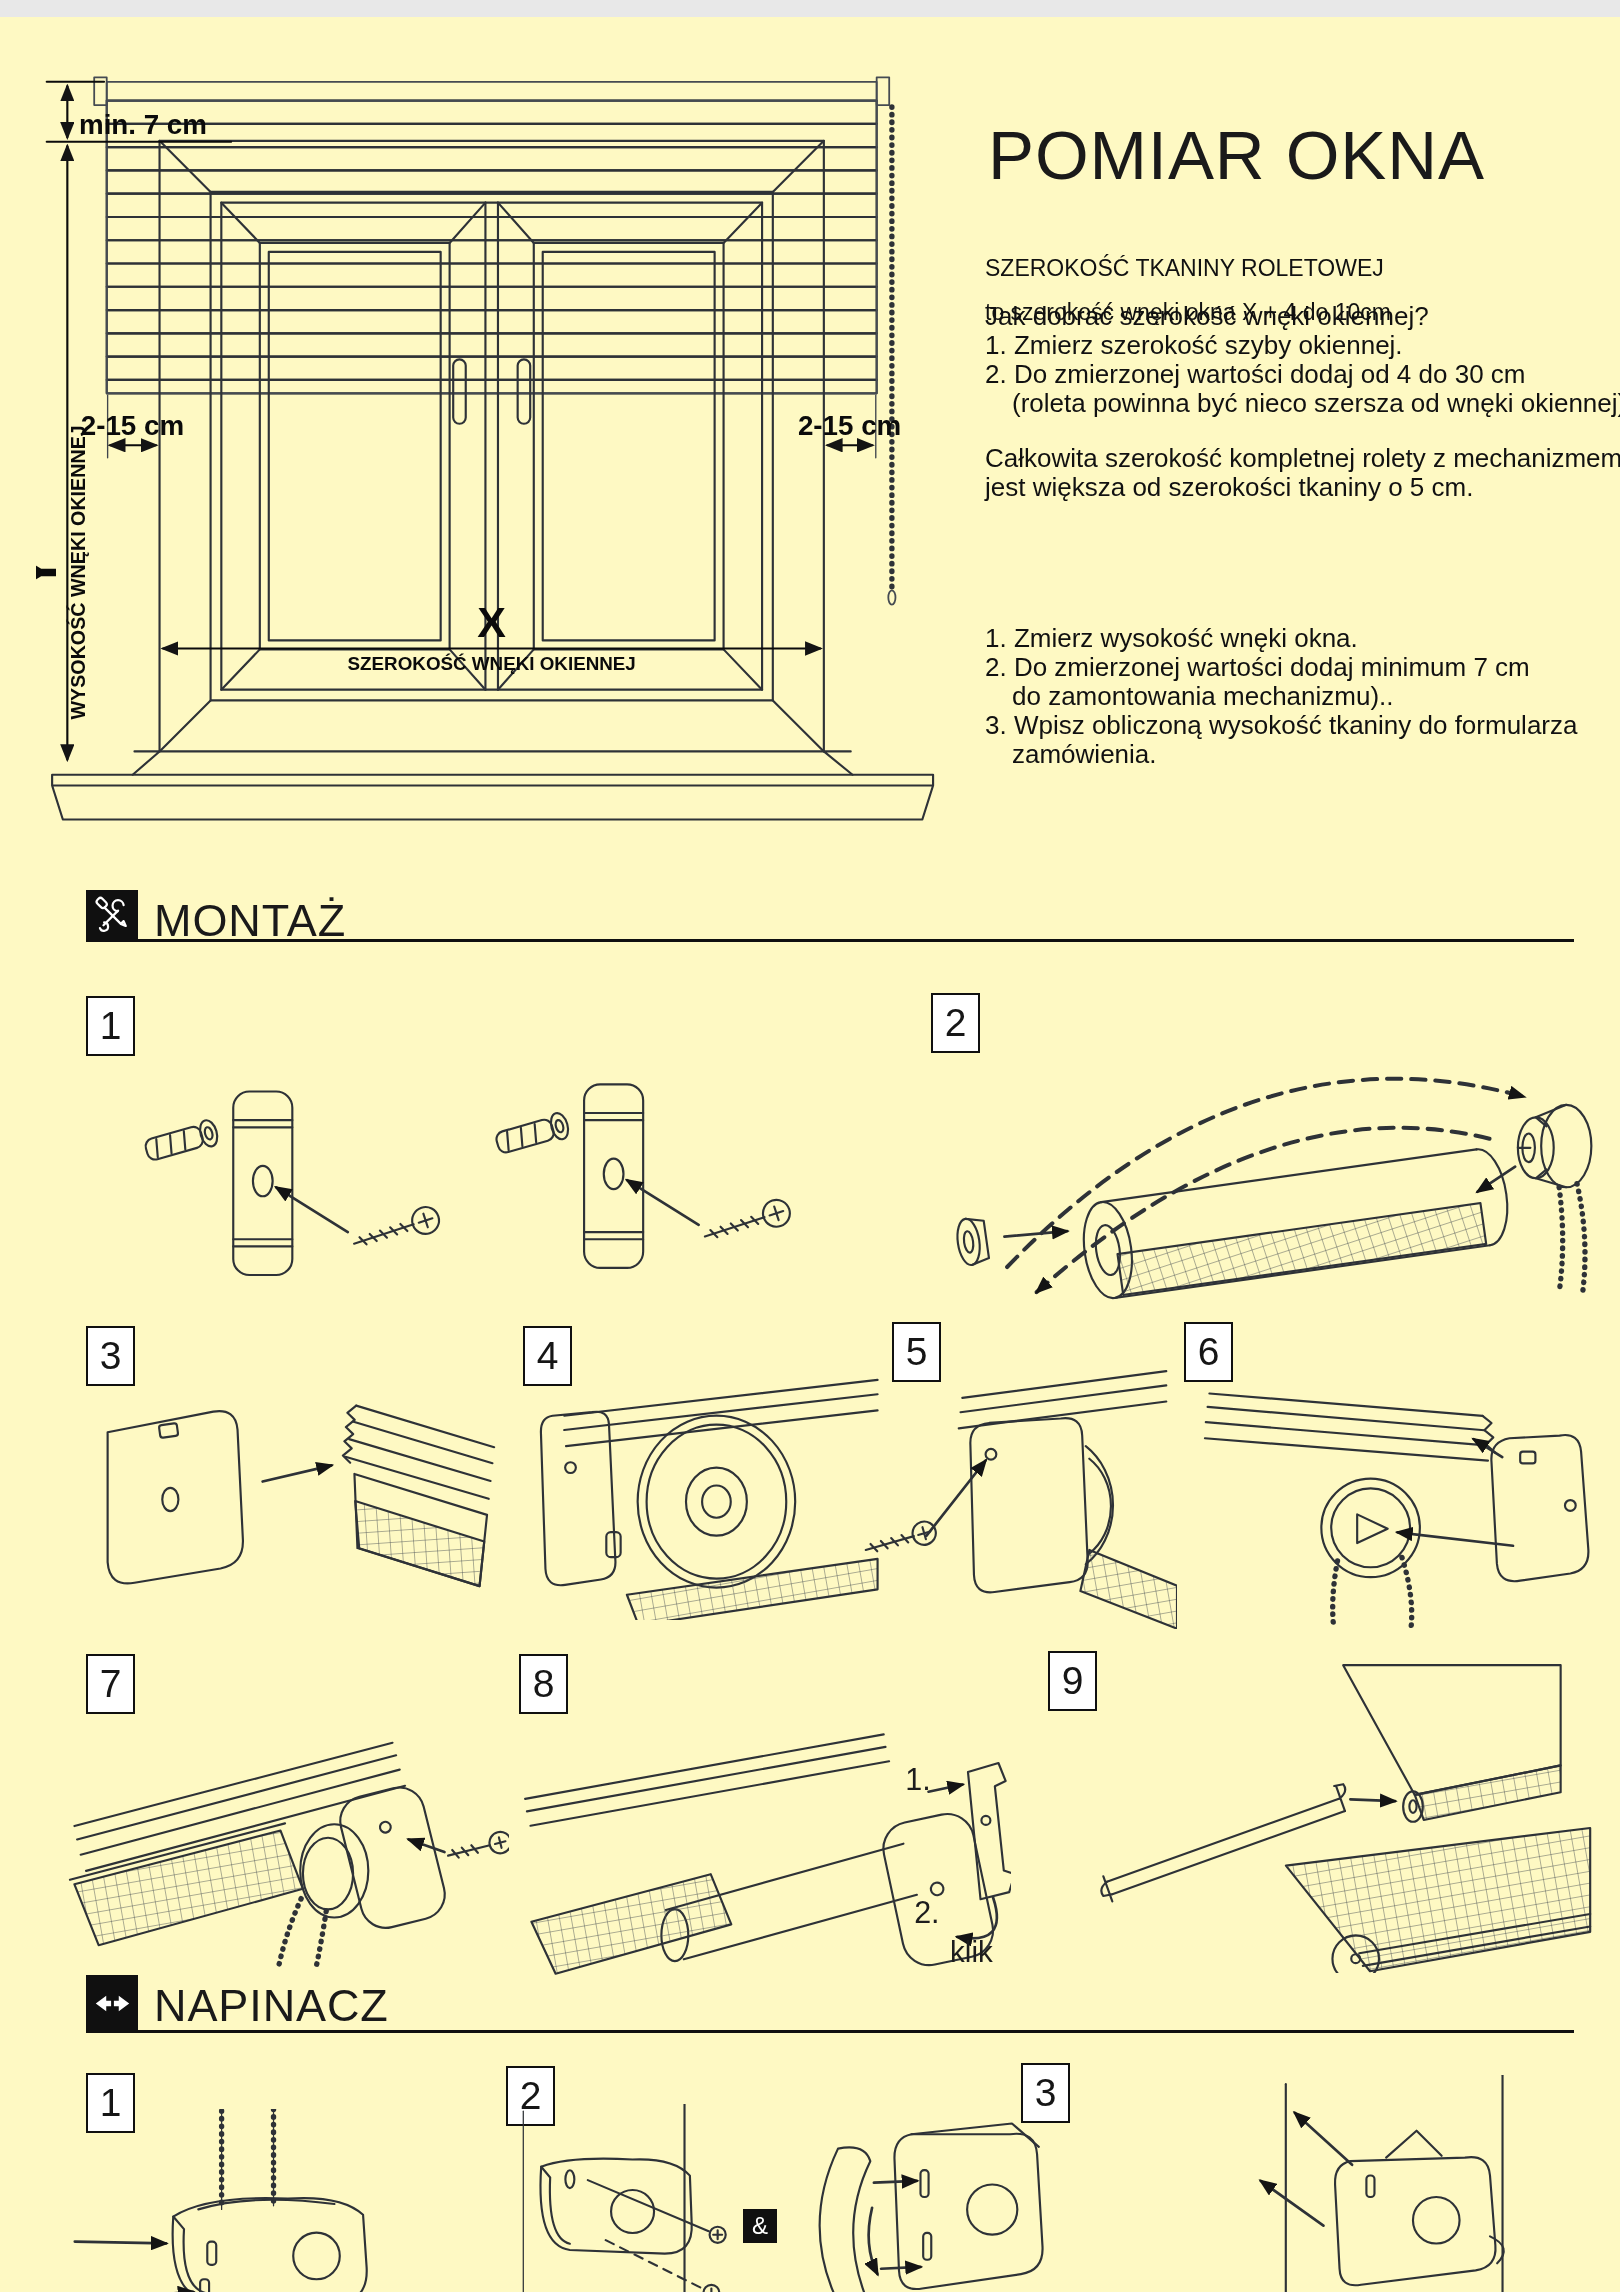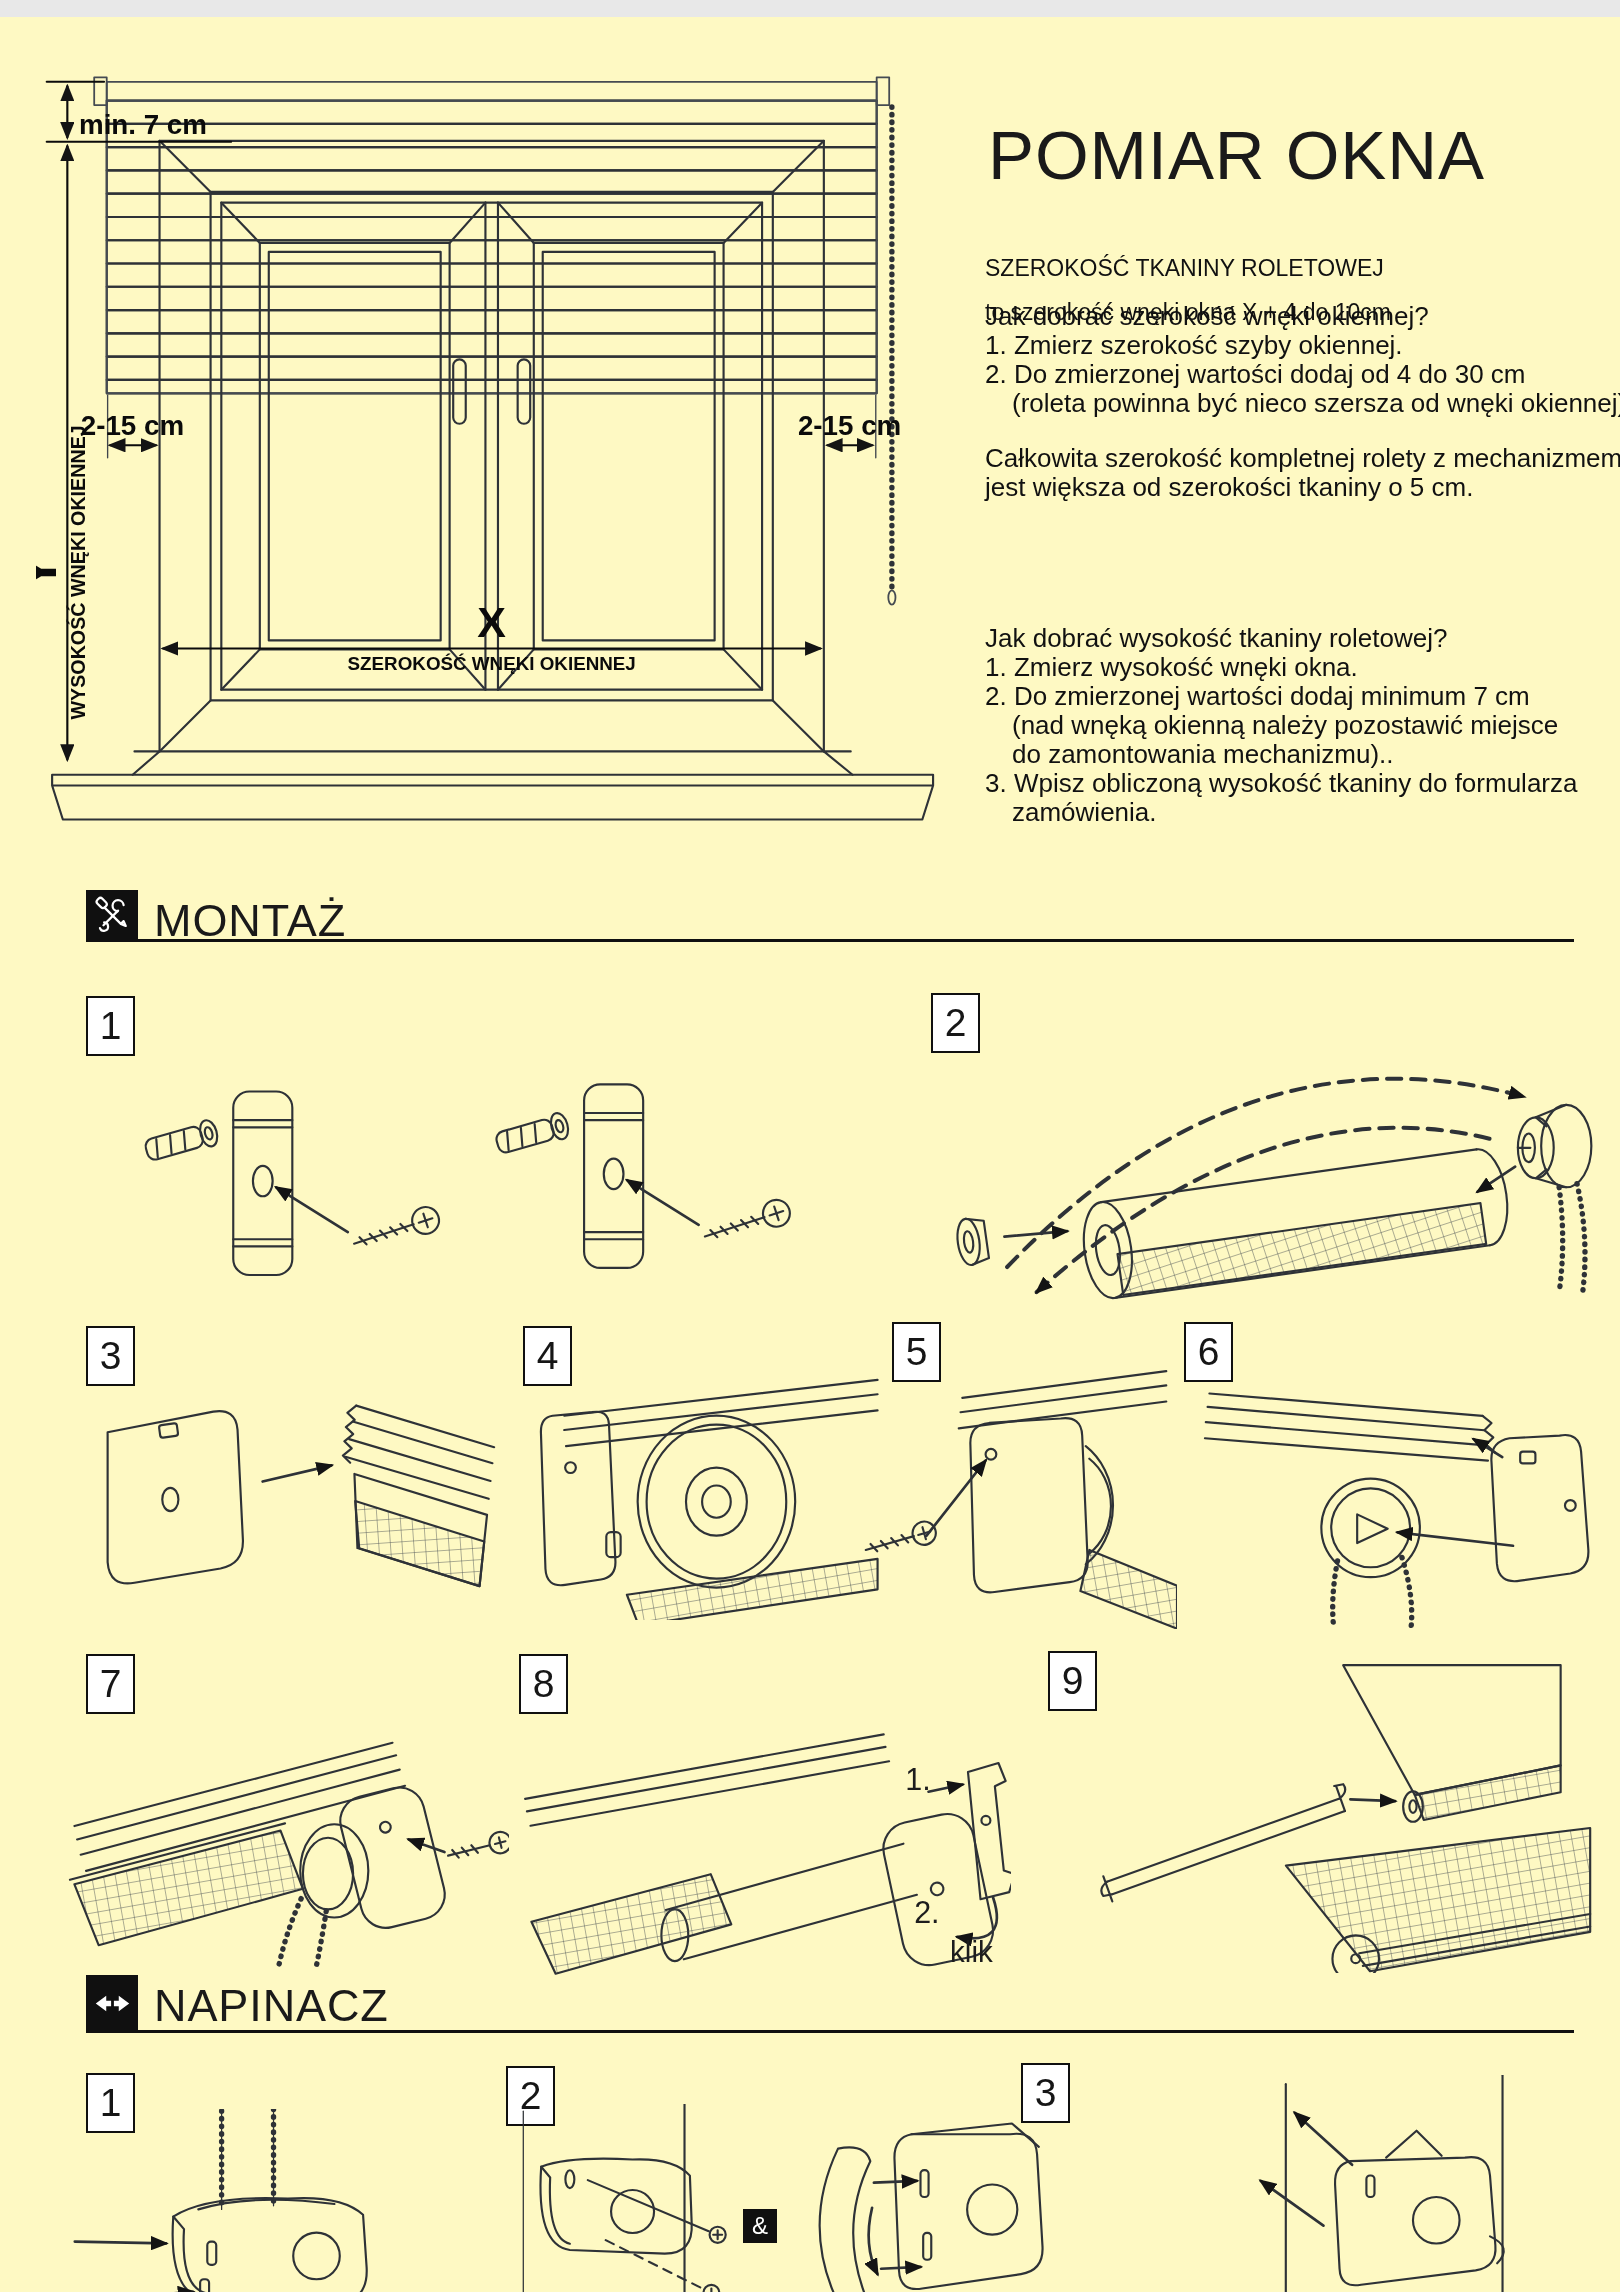--- a/index.html
+++ b/index.html
@@ -135,24 +135,22 @@
     <div class="indent">(roleta powinna być nieco szersza od wnęki okiennej)</div>
   </div>
 
   <div class="para" style="top:427px">
     <div>Całkowita szerokość kompletnej rolety z mechanizmem</div>
     <div>jest większa od szerokości tkaniny o 5 cm.</div>
   </div>
 
 
   <div class="para" style="top:607px">
-    <div>Jak dobrać wysokość tkaniny roletowej?</div>
     <div>1. Zmierz wysokość wnęki okna.</div>
     <div>2. Do zmierzonej wartości dodaj minimum 7 cm</div>
-    <div class="indent">(nad wnęką okienną należy pozostawić miejsce</div>
     <div class="indent">do zamontowania mechanizmu)..</div>
     <div>3. Wpisz obliczoną wysokość tkaniny do formularza</div>
     <div class="indent">zamówienia.</div>
   </div>
 
   <div class="sec-box" style="left:86px;top:873px">
     <svg width="39" height="39" viewBox="0 0 56 56">
       <g stroke="#fff" fill="none" stroke-width="3.2" stroke-linecap="round" stroke-linejoin="round">
         <rect x="5" y="5" width="15" height="10" rx="4" transform="rotate(45 12.5 10)"></rect>
         <path d="M17 17 L40 40 M40 40 l7 3 -3 -7 z"></path>

